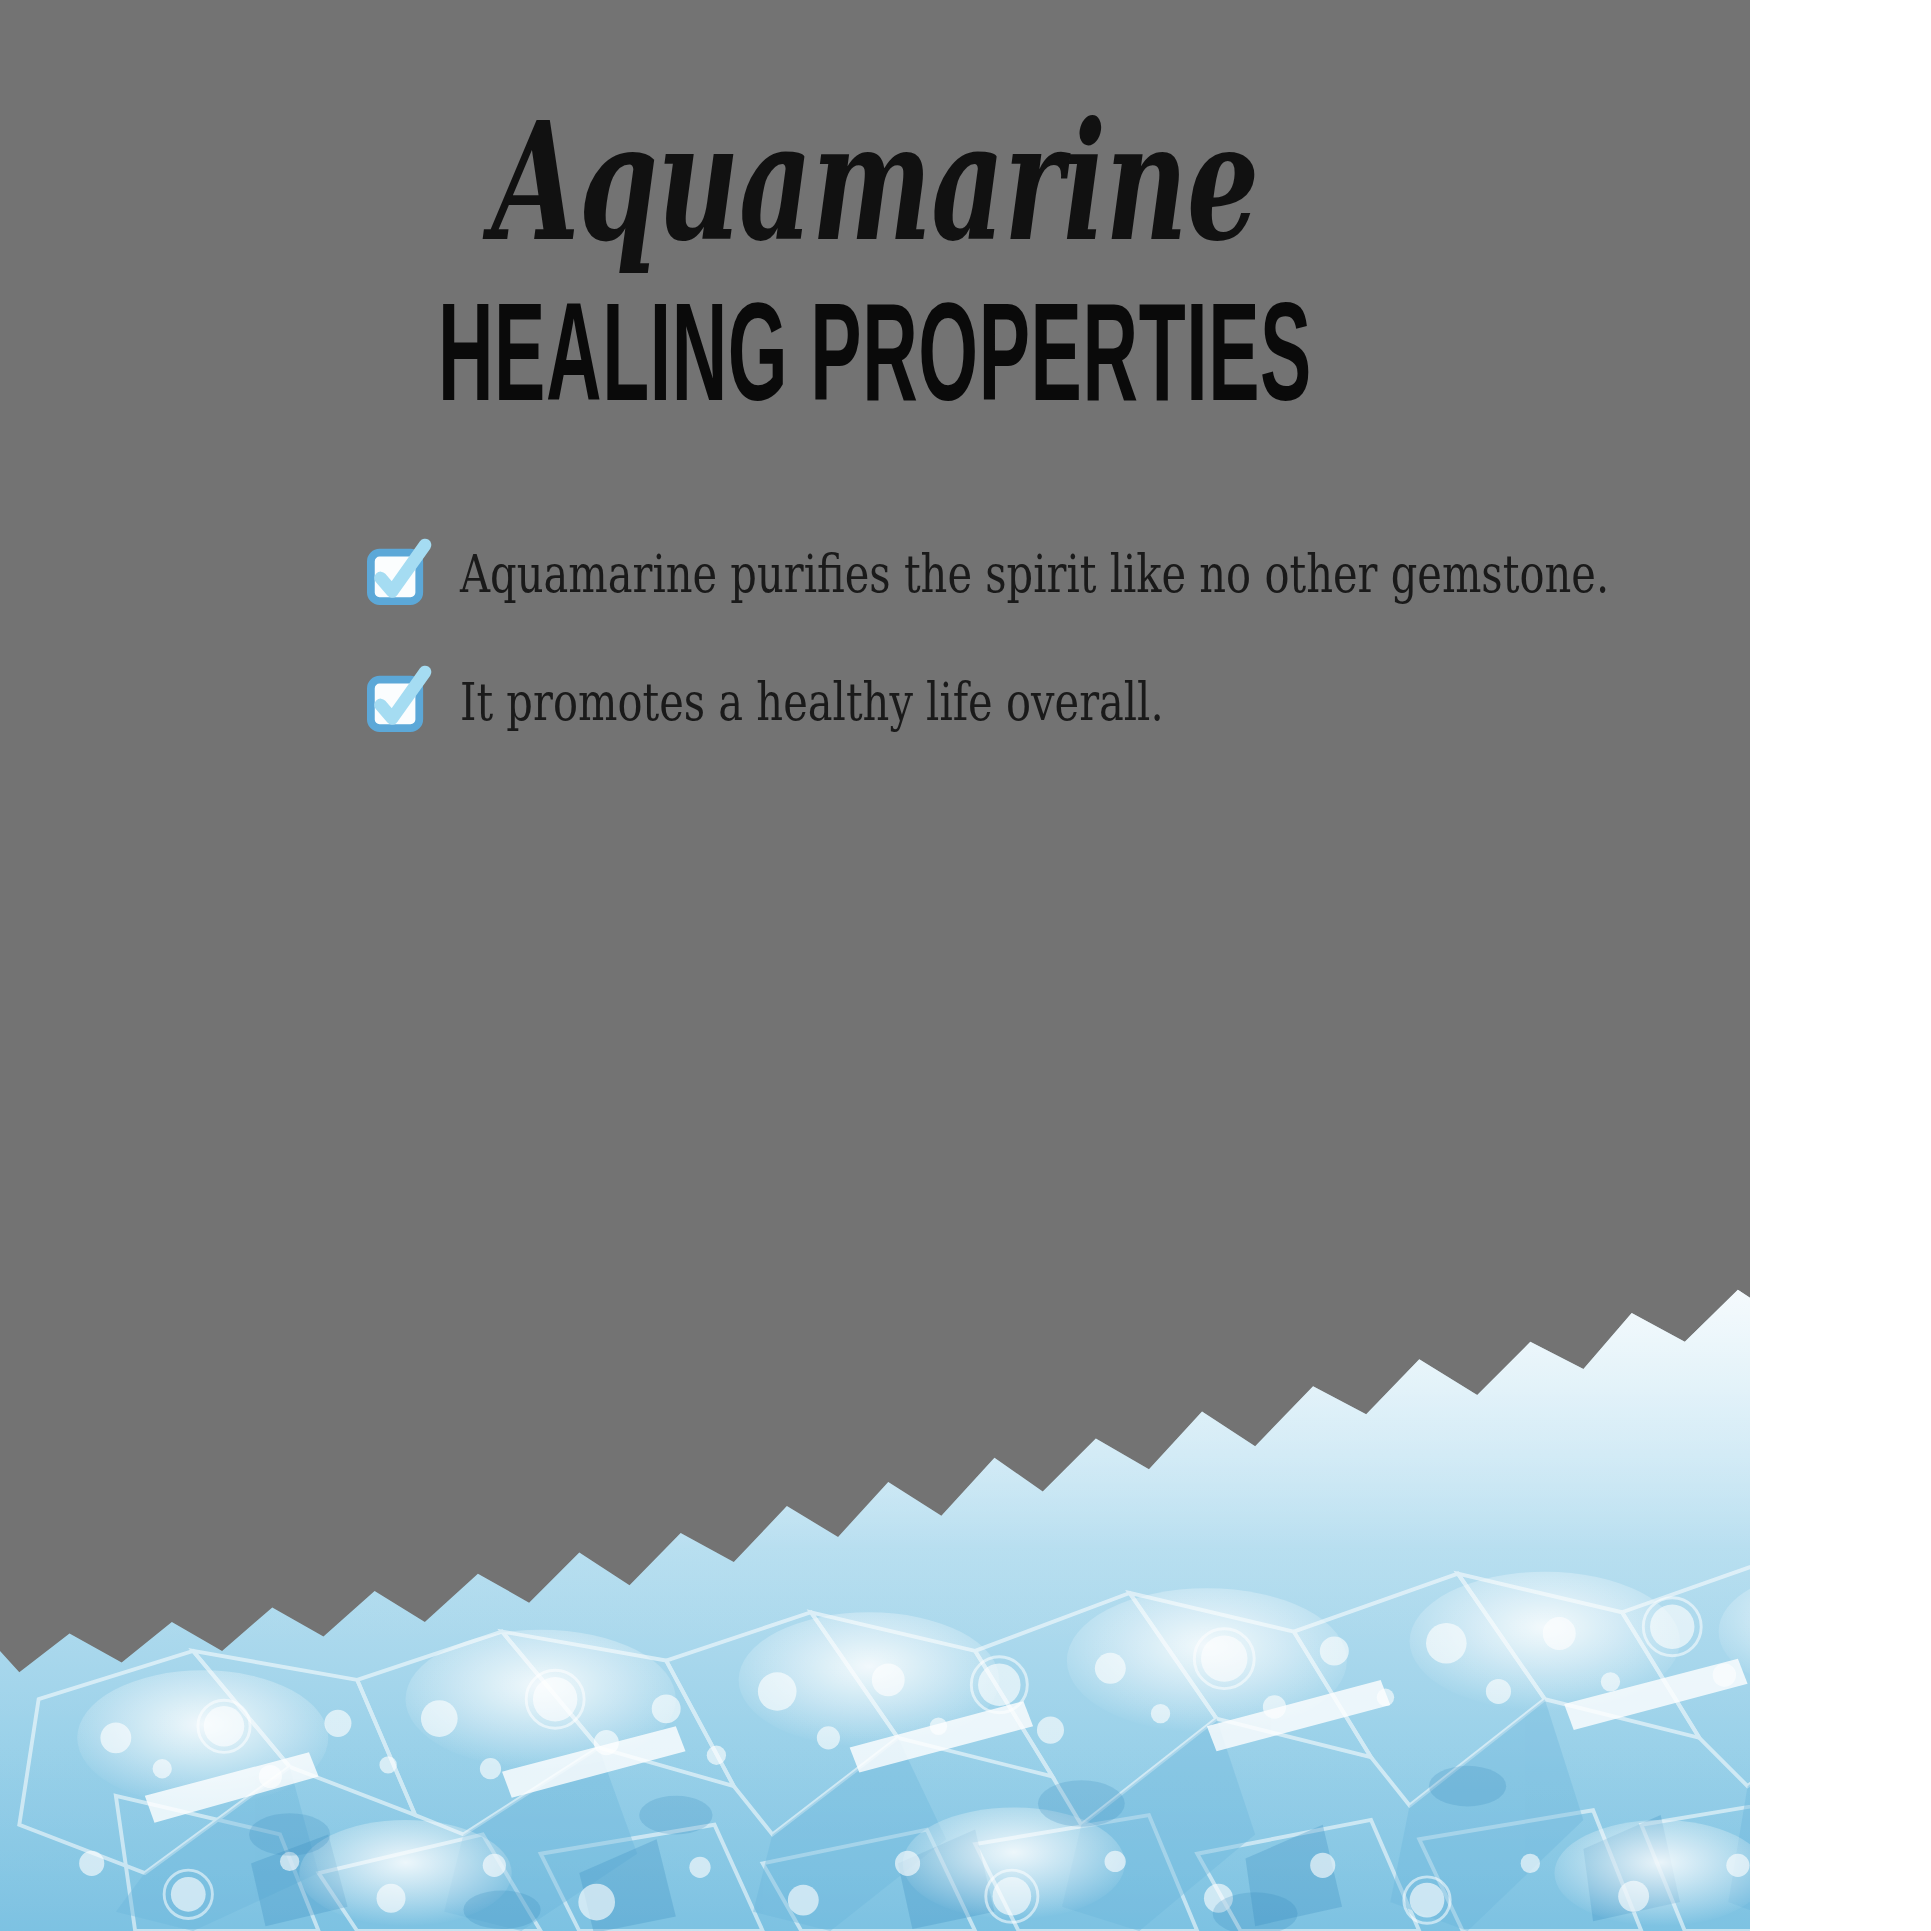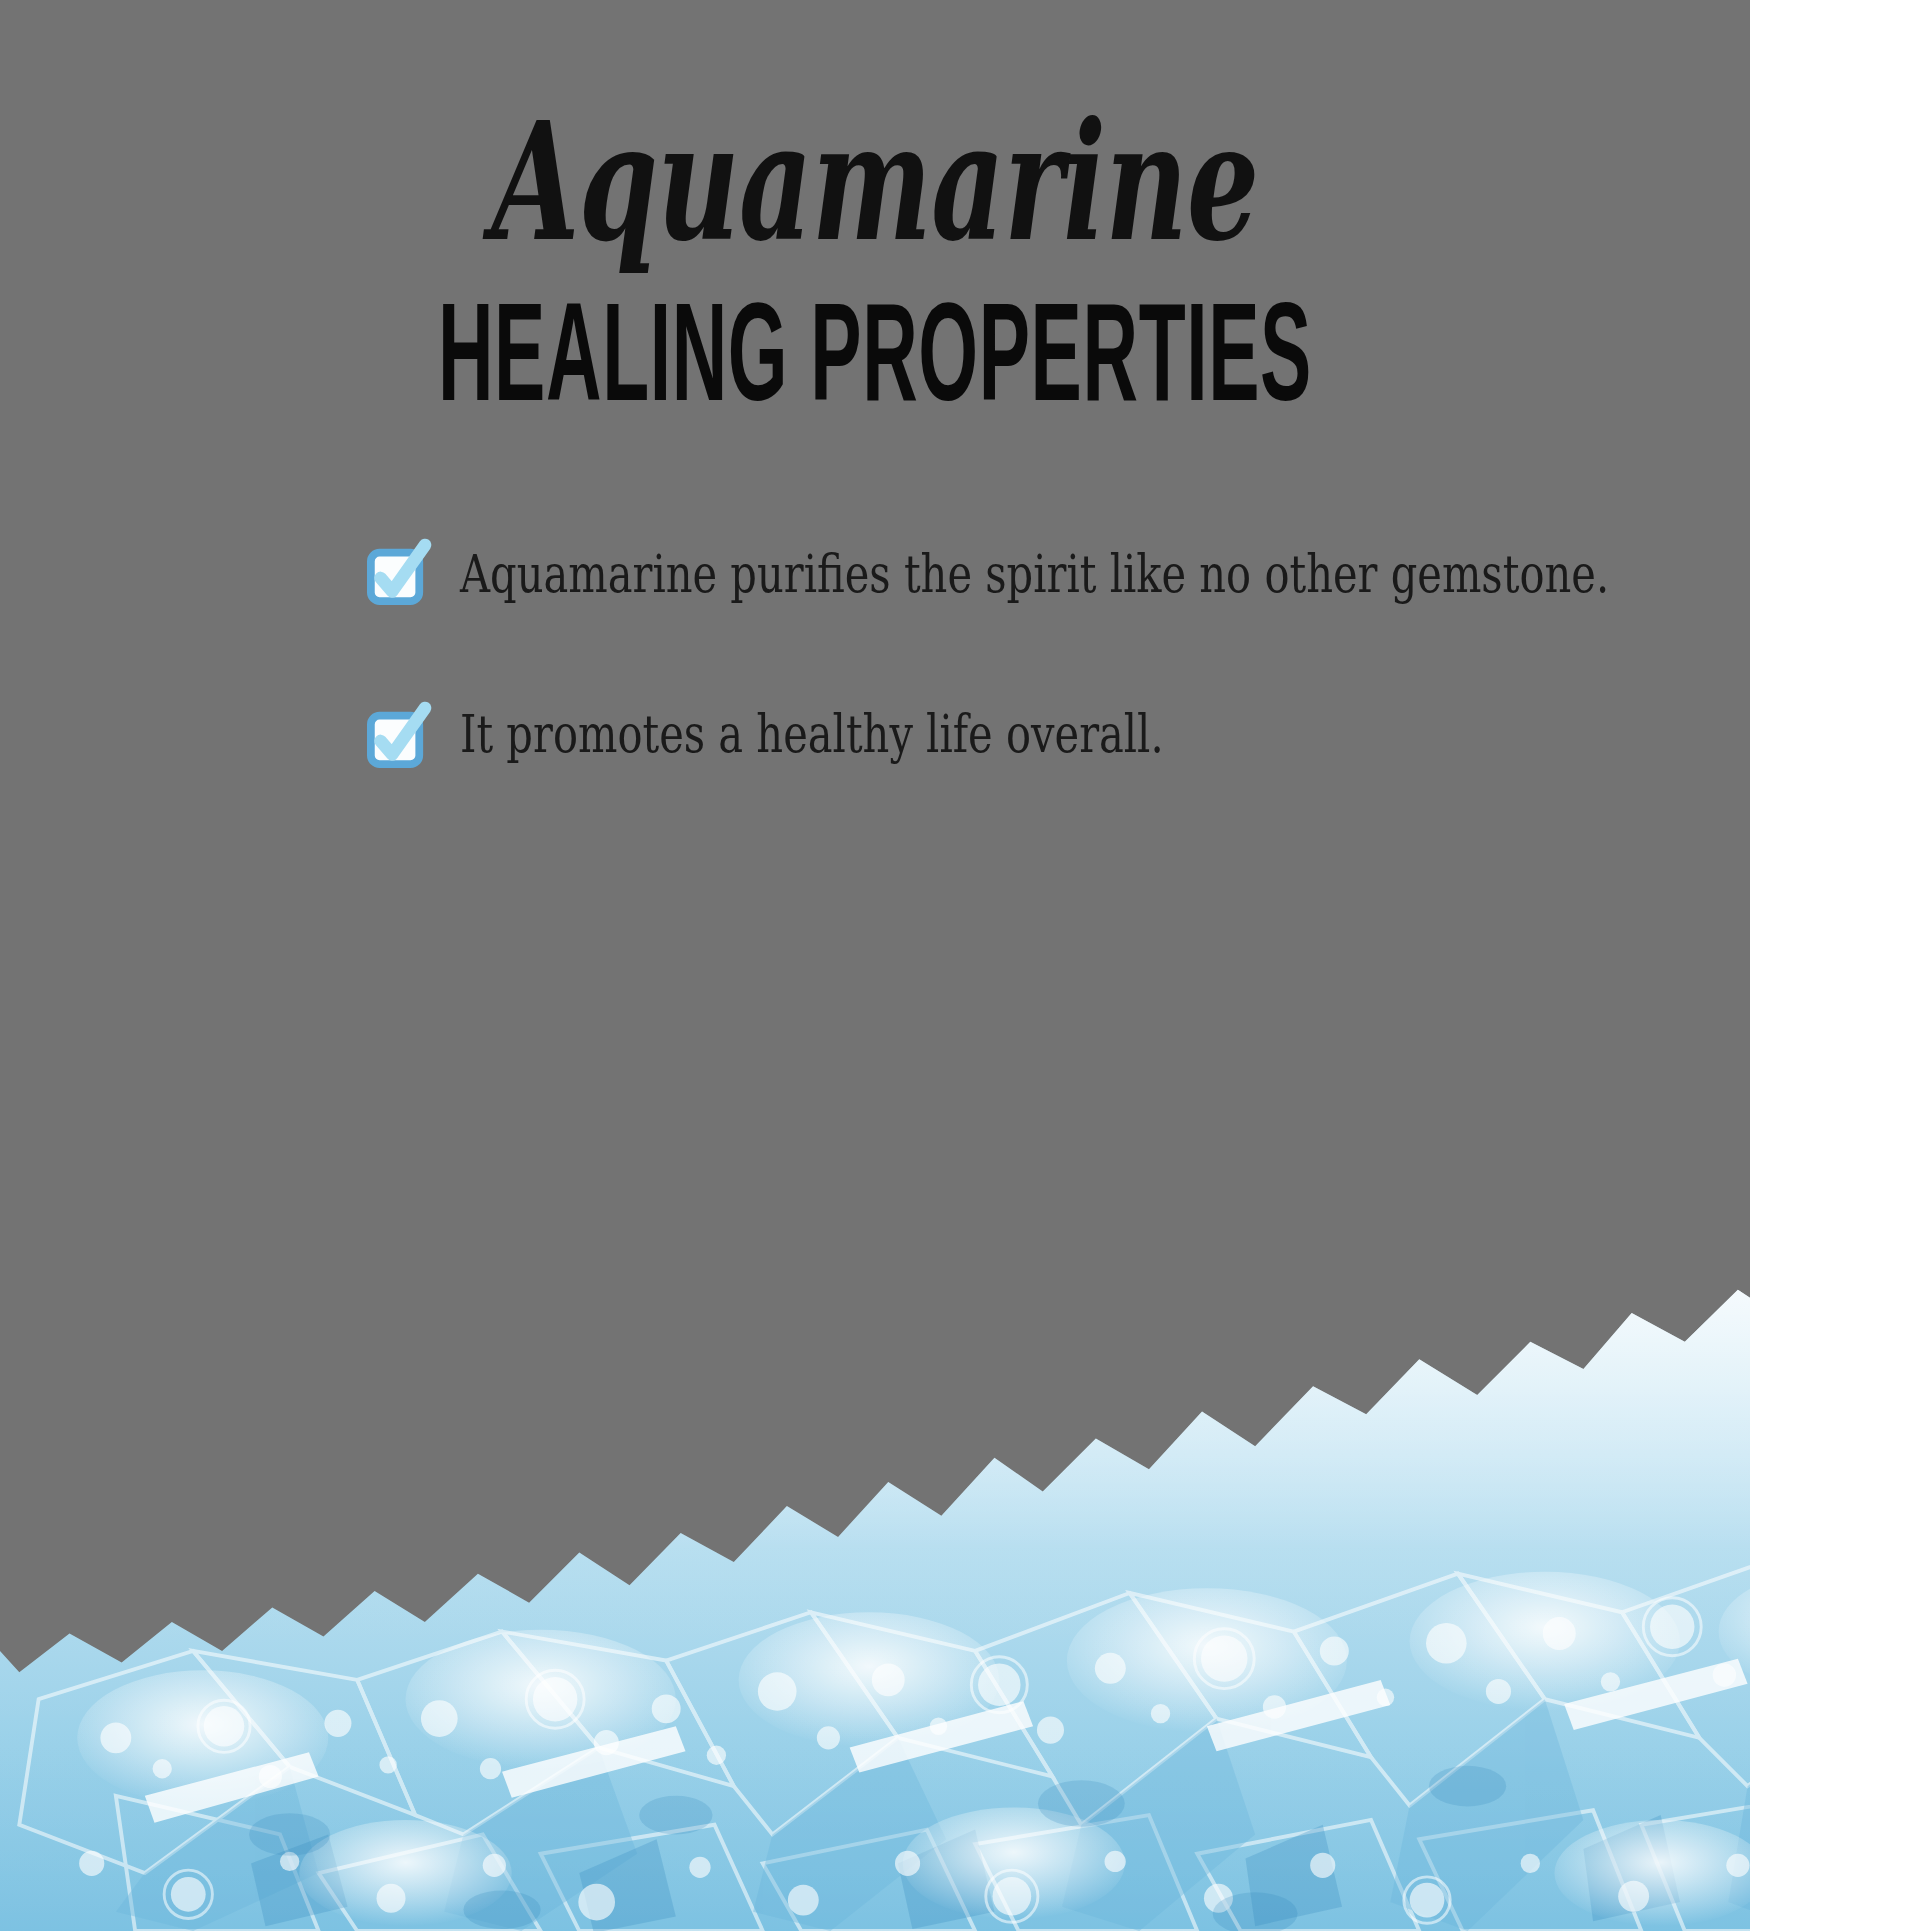--- a/index.html
+++ b/index.html
@@ -62,22 +62,22 @@
     z-index:5;
   }
 
   .item {
     display:flex;
     align-items:flex-start;
   }
 
   .item[data-gap="big"]   { margin-bottom:71px; }
   .item[data-gap="mid"]   { margin-bottom:29px; }
-  .item[data-gap="small"] { margin-bottom:92px; }
-  .item[data-gap="none"]  { margin-bottom:0;align-items:flex-end; }
+  .item[data-gap="small"] { margin-bottom:60px; }
+  .item[data-gap="none"]  { margin-bottom:0; }
 
   
   .cbox {
     flex:0 0 auto;
     width:60px; height:60px;
     position:relative;
     margin-right:33px;
     margin-top:3.9px;
   }
   .cbox svg { display:block; width:60px; height:60px; overflow:visible; }

